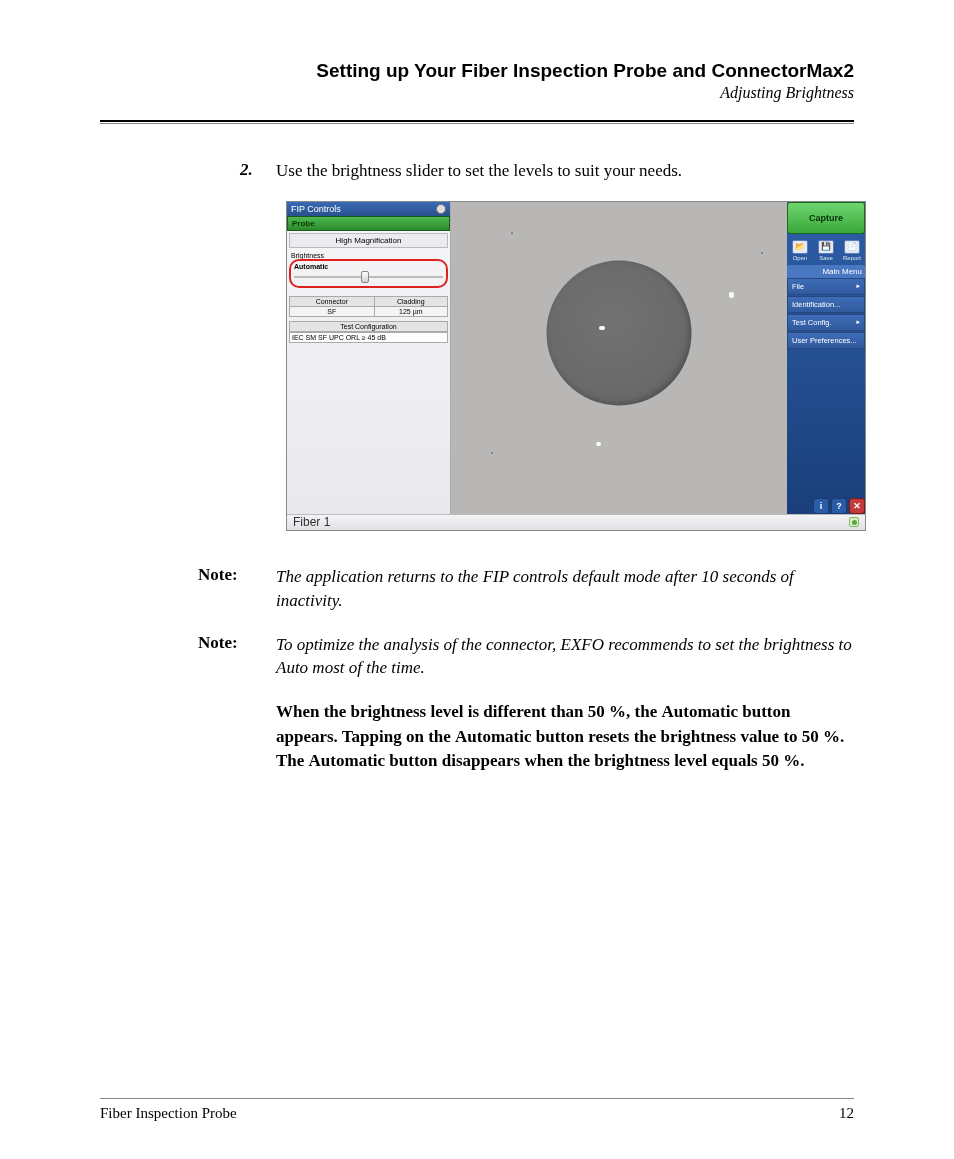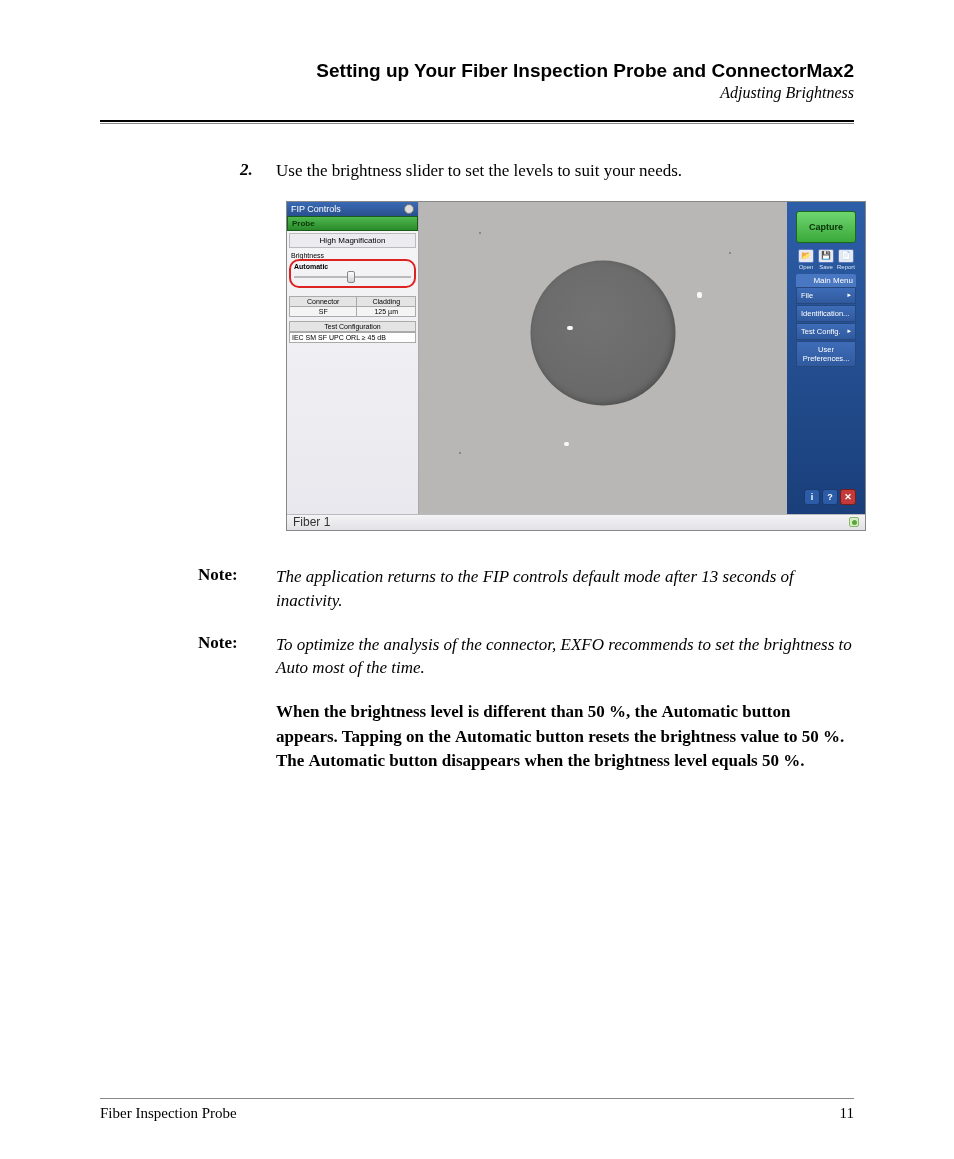--- a/index.html
+++ b/index.html
@@ -45,21 +45,21 @@
     border: 1px solid #888;
     margin-left: 186px;
     margin-bottom: 34px;
     display: flex;
     flex-direction: column;
     font-family: Arial, sans-serif;
     font-size: 8px;
   }
   .ss-body { flex: 1; display: flex; }
   .ss-left {
-    width: 132px;
+    width: 164px;
     background: linear-gradient(#f6f6f8,#e8e8ee);
     border-right: 1px solid #aaa;
     display: flex;
     flex-direction: column;
   }
   .fip-title {
     background: linear-gradient(#3a6ab5,#28508e);
     color: #fff;
     padding: 2px 4px;
     display: flex;
@@ -139,21 +139,21 @@
   .g3 { width:5px; height:6px; left:278px; top:90px; }
   .speck { position:absolute; width:2px; height:2px; background:#888; }
 
   .ss-right {
     width: 78px;
     background: linear-gradient(#2d5ea8,#1a3f7a);
     display: flex;
     flex-direction: column;
     color: #fff;
     font-size: 8px;
-    padding: 9px;
+    padding: 0;
   }
   .cap-btn {
     background: linear-gradient(#6fd66f,#3aa83a);
     color: #083008;
     text-align: center;
     padding: 10px 0;
     border: 1px solid #1a6a1a;
     border-radius: 3px;
     font-weight: bold;
     font-size: 9px;
@@ -329,30 +329,30 @@
     </div>
   </div>
   <div class="ss-status">
     <span>Fiber 1</span>
     <span class="ind"></span>
   </div>
 </div>
 
 <div class="note-row">
   <div class="note-label">Note:</div>
-  <div class="note-text">The application returns to the FIP controls default mode after 13 seconds of inactivity.</div>
+  <div class="note-text">The application returns to the FIP controls default mode after 10 seconds of inactivity.</div>
 </div>
 <div class="note-row">
   <div class="note-label">Note:</div>
   <div class="note-text">To optimize the analysis of the connector, EXFO recommends to set the brightness to Auto most of the time.</div>
 </div>
 
 <div class="para">
   <span>When the brightness level is different than 50 %, the </span><b>Automatic</b><span> button appears. Tapping on the </span><b>Automatic</b><span> button resets the brightness value to 50 %. The </span><b>Automatic</b><span> button disappears when the brightness level equals 50 %.</span>
 </div>
 
 <div class="footer">
   <div class="line"></div>
   <div class="row">
     <span>Fiber Inspection Probe</span>
-    <span>11</span>
+    <span>12</span>
   </div>
 </div>
 
 </body></html>

